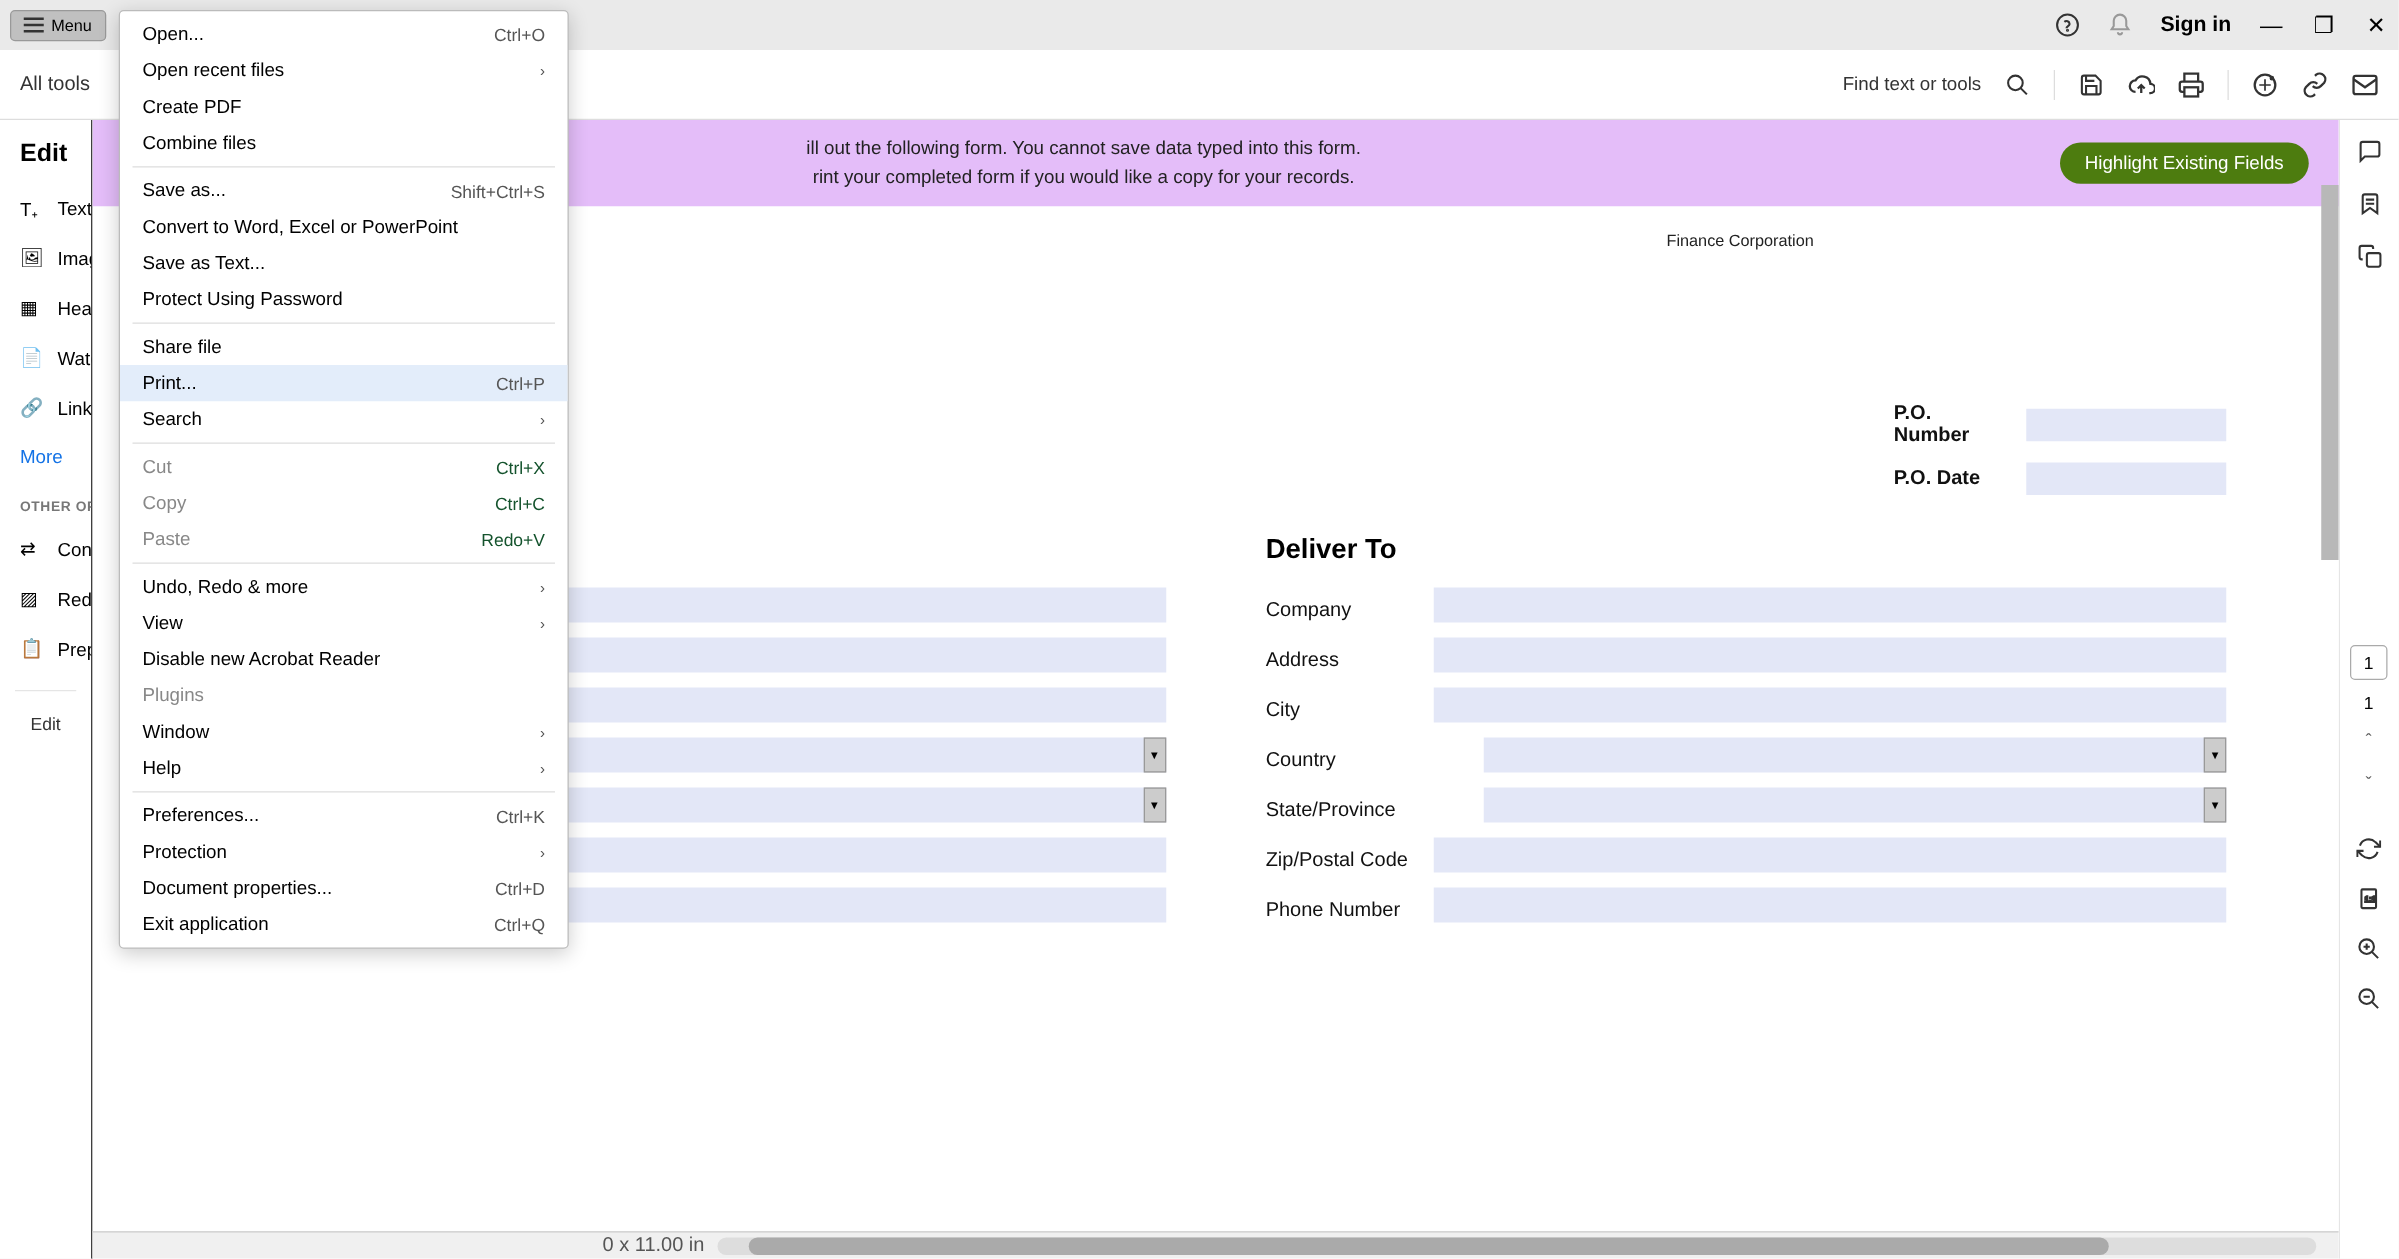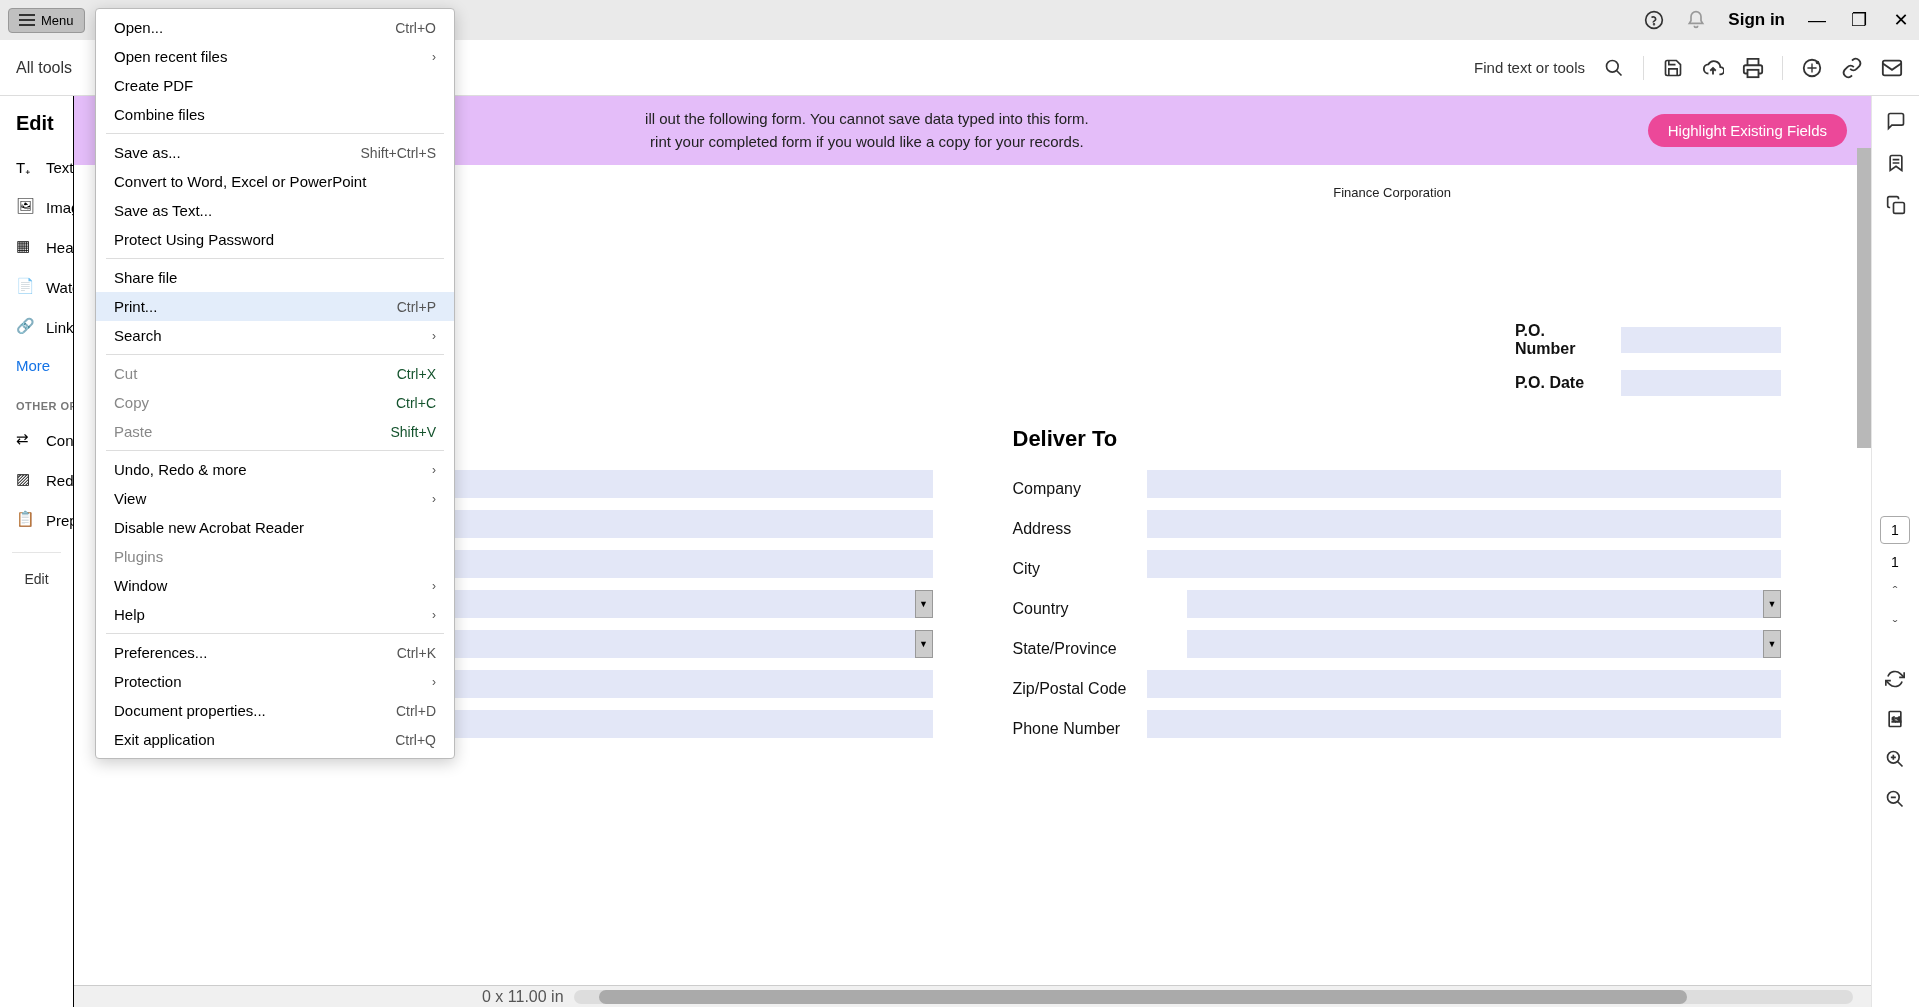--- a/index.html
+++ b/index.html
@@ -36,21 +36,21 @@
 .menu-item.highlighted { background: #e3edfa; }
 .menu-item.disabled { color: #888; cursor: default; }
 .menu-shortcut { color: #555; font-size: 14px; }
 .menu-item.disabled .menu-shortcut { color: #14532d; }
 .menu-sep { height: 1px; background: #ddd; margin: 4px 10px; }
 .submenu-arrow { color: #555; font-size: 12px; }
 
 .doc-area { flex: 1; background: #fff; position: relative; overflow: hidden; }
 .purple-banner { background: #e4bdf9; padding: 12px 24px; display: flex; align-items: center; justify-content: space-between; gap: 12px; }
 .banner-text { color: #222; font-size: 15px; line-height: 1.5; text-align: center; flex: 1; }
-.highlight-btn { background: #ec4899; color: #fff; border: none; border-radius: 18px; padding: 8px 20px; font-size: 15px; cursor: pointer; font-weight: 500; }
+.highlight-btn { background: #4d7c0f; color: #fff; border: none; border-radius: 18px; padding: 8px 20px; font-size: 15px; cursor: pointer; font-weight: 500; }
 
 .doc-content { padding: 20px 40px; position: relative; }
 .header-corp { position: absolute; right: 420px; top: 20px; font-size: 13px; color: #222; }
 .logo-area { margin: 40px 0 20px 50px; }
 .logo-text { font-family: Georgia, serif; font-size: 56px; font-weight: 400; color: #0f2a0f; position: relative; }
 .logo-sub { font-size: 18px; color: #2a4a2a; text-align: right; margin-top: -8px; margin-right: 8px; }
 .logo-arrow { position: absolute; top: -30px; left: 40px; }
 
 .po-row { display: flex; align-items: flex-start; margin: 0 50px; gap: 60px; }
 .po-title { font-size: 38px; font-weight: 700; color: #111; flex: 1; }
@@ -424,21 +424,21 @@
     <div class="menu-item disabled">
       <span>Cut</span>
       <span class="menu-shortcut">Ctrl+X</span>
     </div>
     <div class="menu-item disabled">
       <span>Copy</span>
       <span class="menu-shortcut">Ctrl+C</span>
     </div>
     <div class="menu-item disabled">
       <span>Paste</span>
-      <span class="menu-shortcut">Shift+V</span>
+      <span class="menu-shortcut">Redo+V</span>
     </div>
     <div class="menu-sep"></div>
     <div class="menu-item">
       <span>Undo, Redo &amp; more</span>
       <span class="submenu-arrow">›</span>
     </div>
     <div class="menu-item">
       <span>View</span>
       <span class="submenu-arrow">›</span>
     </div>

